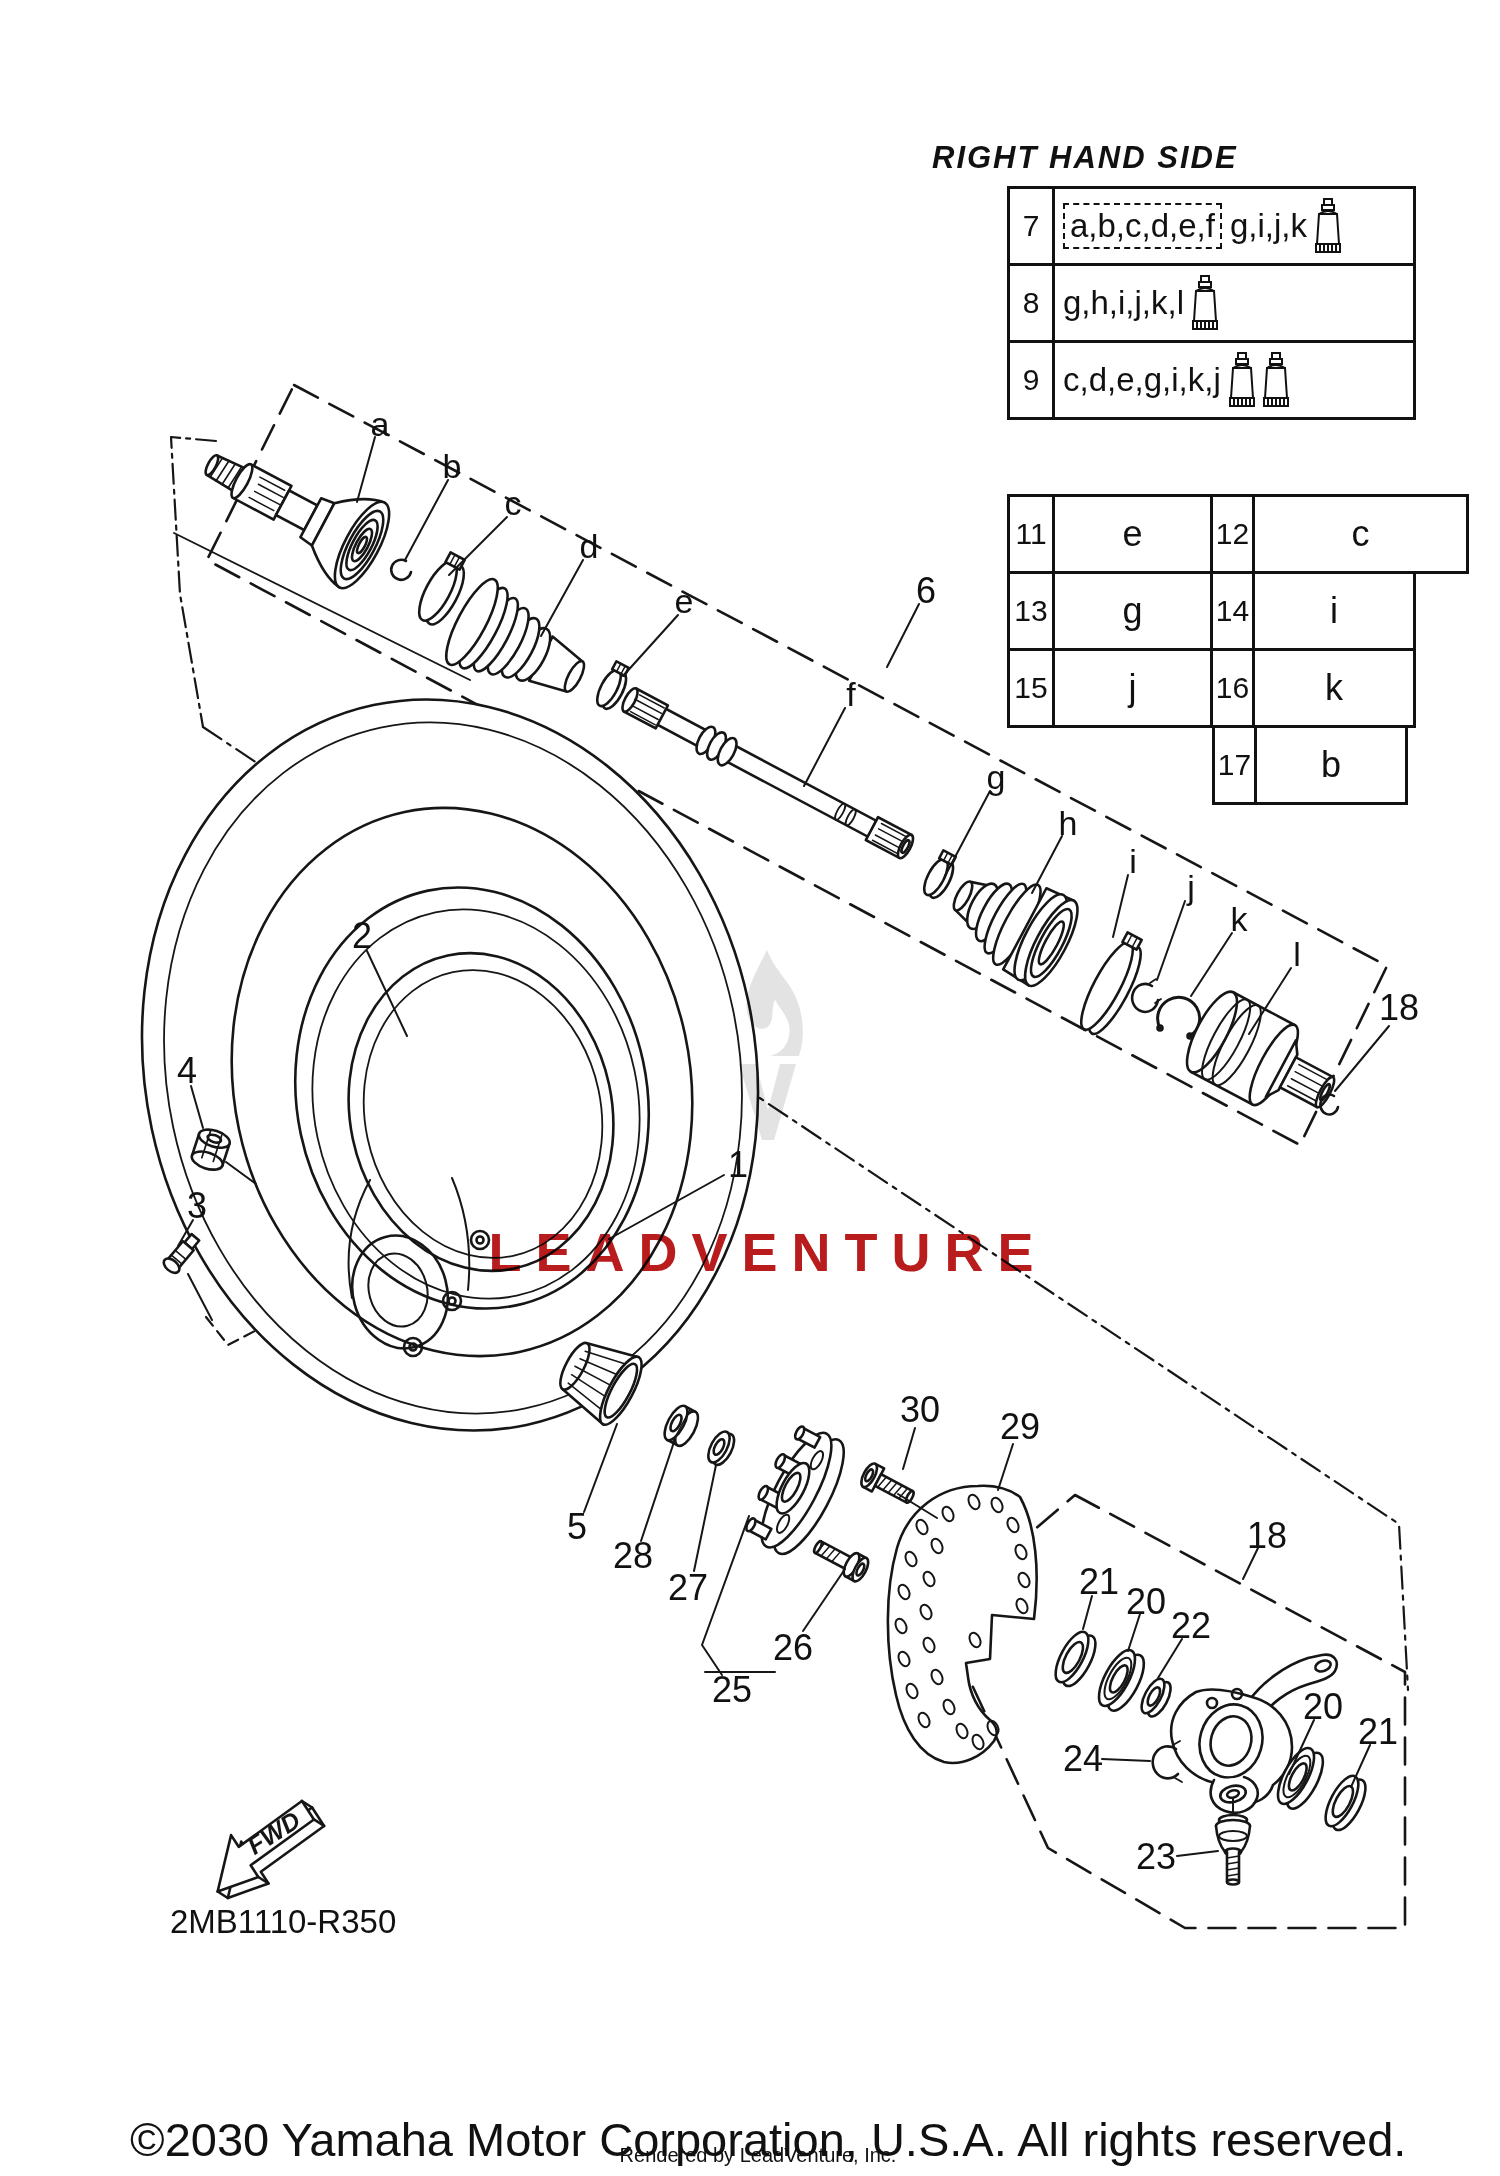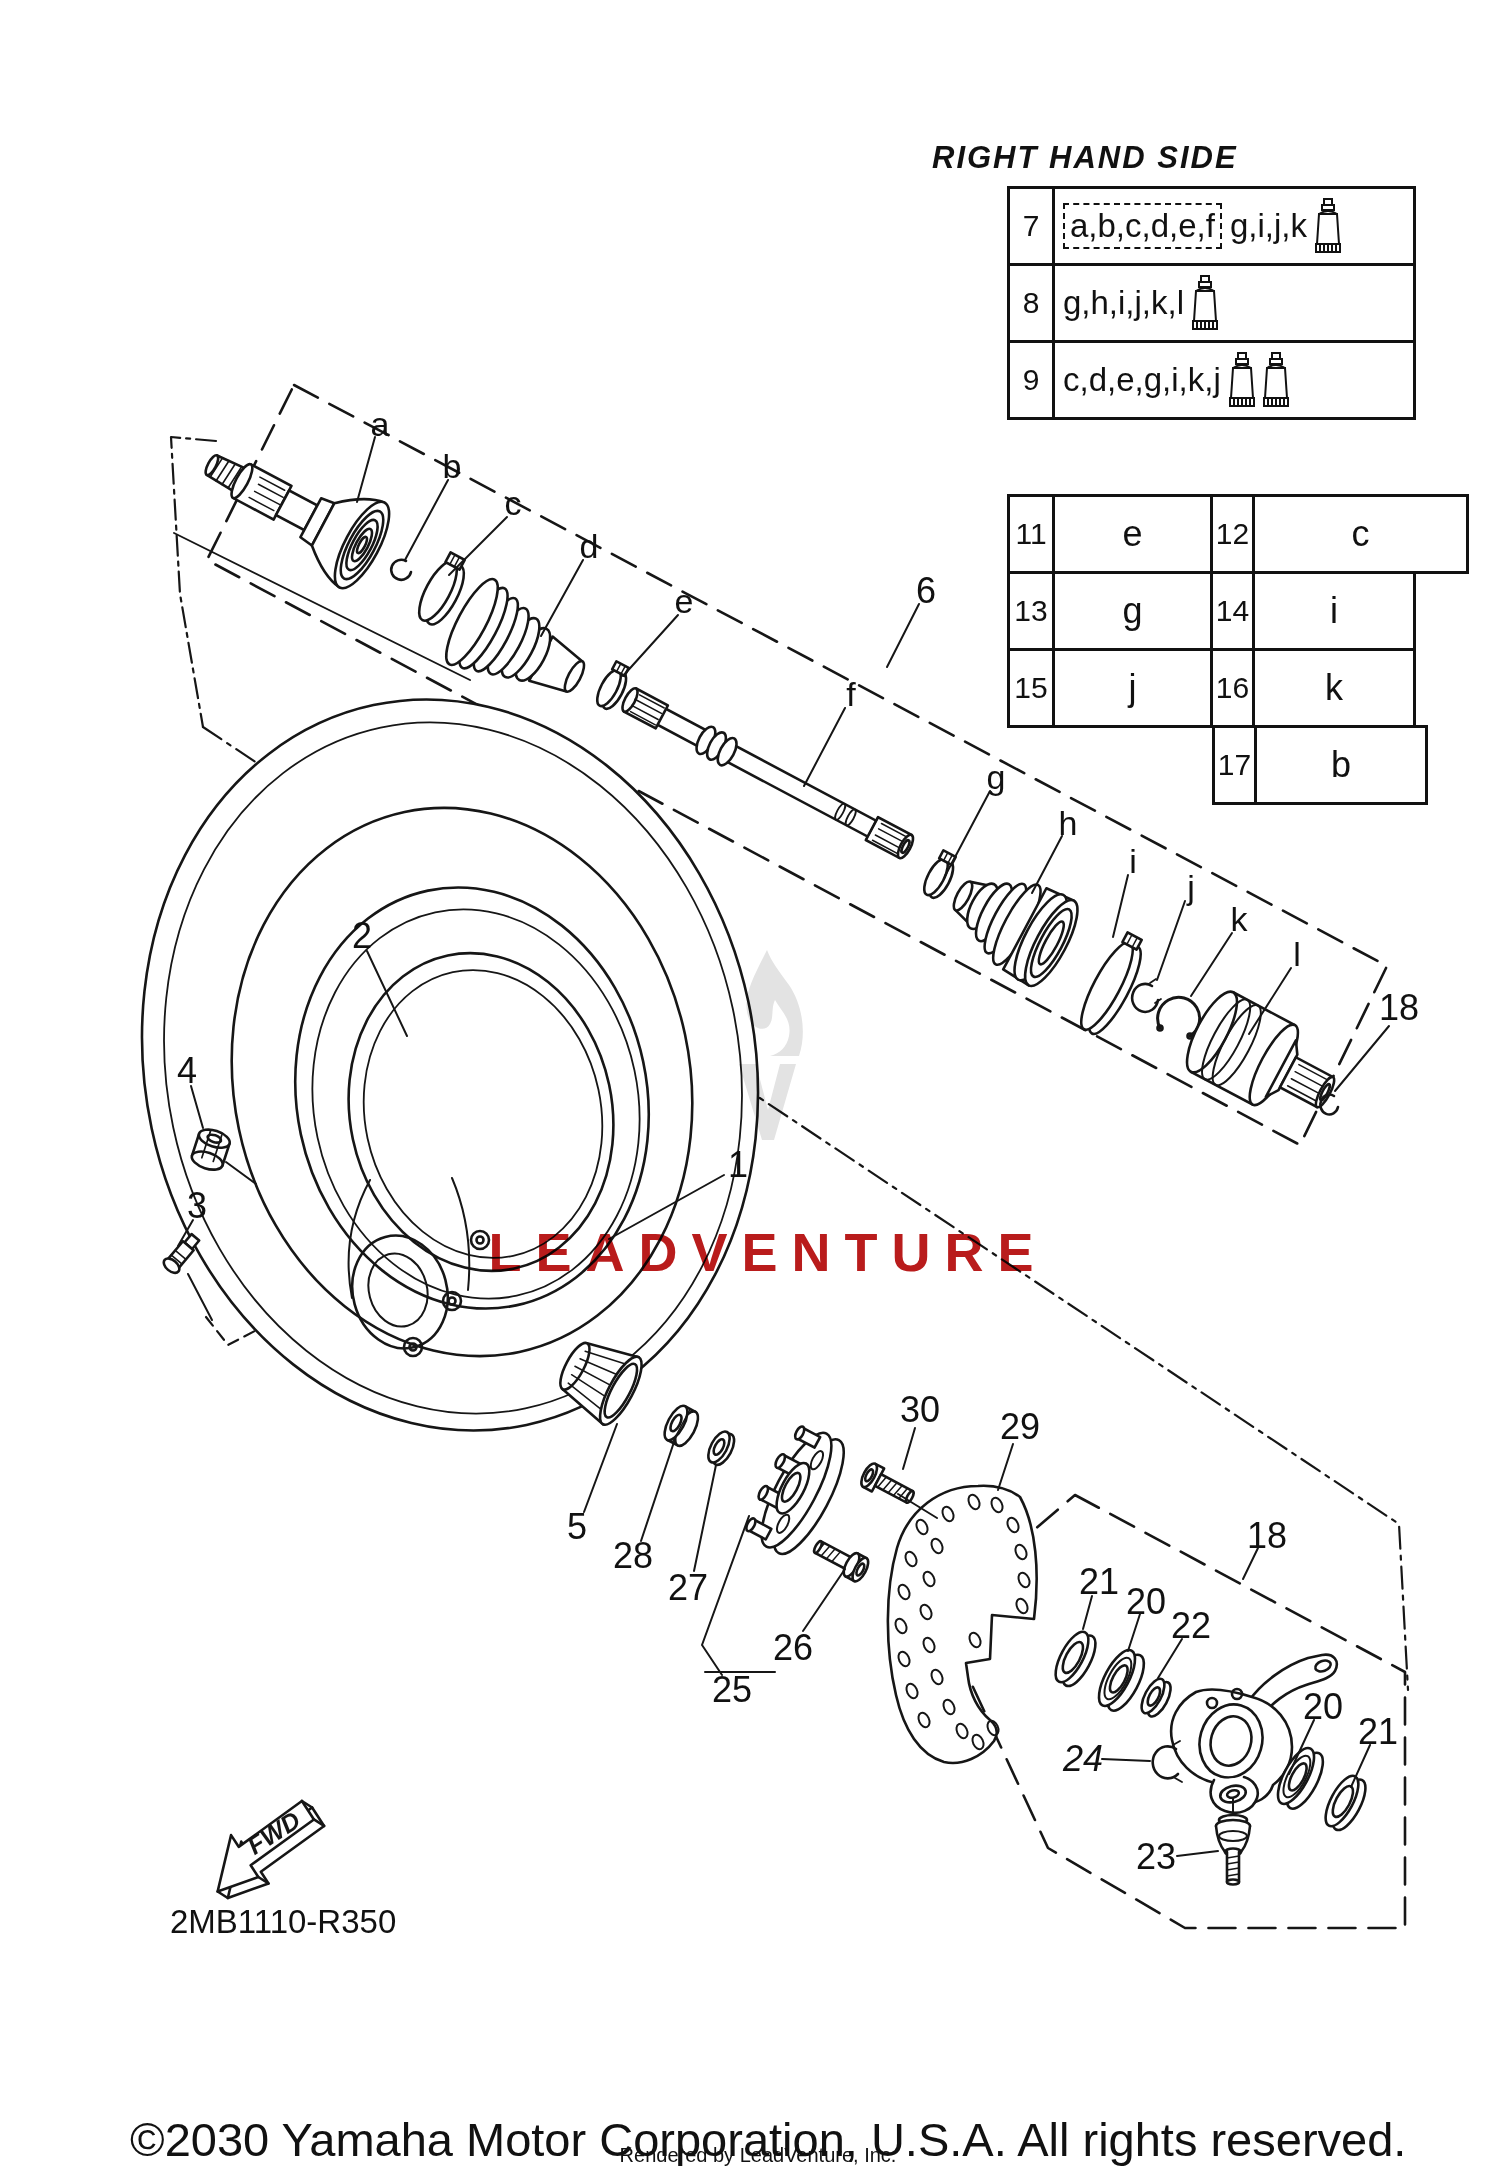--- a/index.html
+++ b/index.html
@@ -472,21 +472,21 @@
         <div class="lg-val center bordered" style="width: 158px; flex: 0 0 auto;">g</div>
         <div class="lg-num" style="width: 42px; flex: 0 0 auto;">14</div>
         <div class="lg-val center">i</div>
       </div>
       <div class="lg-row" style="top: 462px; left: 0px; width: 409px;">
         <div class="lg-num" style="width: 45px; flex: 0 0 auto;">15</div>
         <div class="lg-val center bordered" style="width: 158px; flex: 0 0 auto;">j</div>
         <div class="lg-num" style="width: 42px; flex: 0 0 auto;">16</div>
         <div class="lg-val center">k</div>
       </div>
-      <div class="lg-row" style="top: 539px; left: 205px; width: 216px;">
+      <div class="lg-row" style="top: 539px; left: 205px; width: 196px;">
         <div class="lg-num" style="width: 42px; flex: 0 0 auto;">17</div>
         <div class="lg-val center">b</div>
       </div>
     </div>
 
   <div id="labels-layer">
       <span class="lbl" style="left: 380px; top: 424px;">a</span>
       <span class="lbl" style="left: 452px; top: 466px;">b</span>
       <span class="lbl" style="left: 513px; top: 503px;">c</span>
       <span class="lbl" style="left: 589px; top: 546px;">d</span>
@@ -508,21 +508,21 @@
       <span class="lbl num" style="left: 633px; top: 1556px;">28</span>
       <span class="lbl num" style="left: 688px; top: 1588px;">27</span>
       <span class="lbl num" style="left: 732px; top: 1690px;">25</span>
       <span class="lbl num" style="left: 793px; top: 1648px;">26</span>
       <span class="lbl num" style="left: 920px; top: 1410px;">30</span>
       <span class="lbl num" style="left: 1020px; top: 1427px;">29</span>
       <span class="lbl num" style="left: 1267px; top: 1536px;">18</span>
       <span class="lbl num" style="left: 1099px; top: 1582px;">21</span>
       <span class="lbl num" style="left: 1146px; top: 1602px;">20</span>
       <span class="lbl num" style="left: 1191px; top: 1626px;">22</span>
-      <span class="lbl num" style="left: 1083px; top: 1759px; font-style: italic;">24</span>
+      <span class="lbl num" style="left: 1083px; top: 1759px;">24</span>
       <span class="lbl num" style="left: 1323px; top: 1707px;">20</span>
       <span class="lbl num" style="left: 1378px; top: 1732px;">21</span>
       <span class="lbl num" style="left: 1156px; top: 1857px;">23</span>
     </div>
 
   <div id="drawing-code">2MB1110-R350</div>
   <div id="copyright">©2030 Yamaha Motor Corporation, U.S.A. All rights reserved.</div>
   <div id="rendered-by">Rendered by LeadVenture, Inc.</div>
 </div>
 

